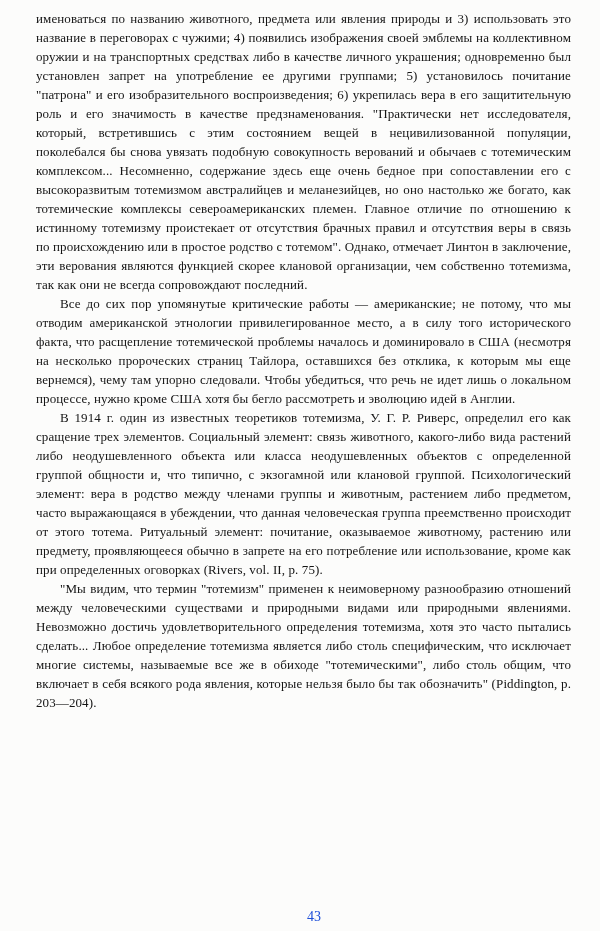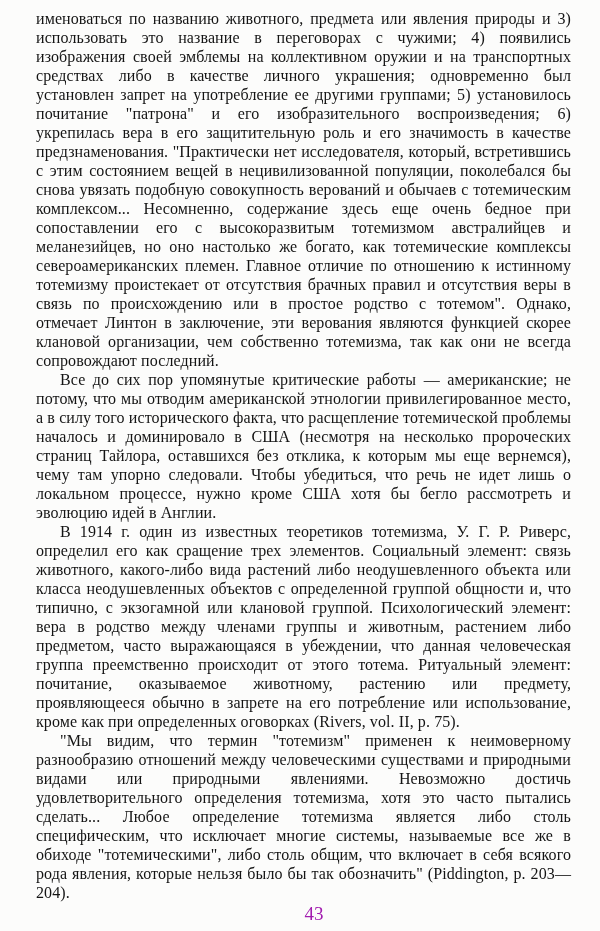--- a/index.html
+++ b/index.html
@@ -15,38 +15,38 @@
     background: #fcfcfb;
     color: #141414;
     font-family: "Liberation Serif", "DejaVu Serif", serif;
     overflow: hidden;
   }
   .text-block {
     padding: 9px 29px 0 36px;
   }
   .para {
     margin: 0;
-    font-size: 16px;
+    font-size: 13px;
     line-height: 19px;
     text-align: justify;
     letter-spacing: 0.1px;
     hyphens: auto;
     -webkit-hyphens: auto;
   }
   .para.indent {
     text-indent: 24px;
   }
   .page-number {
     position: absolute;
     left: 0;
     right: 0;
     bottom: 6px;
     text-align: center;
-    font-size: 19px;
-    color: #a21caf;
+    font-size: 14px;
+    color: #1d4ed8;
     padding-left: 28px;
   }
 </style>
 </head>
 <body>
 
 <div class="page">
   <div class="text-block">
     <p class="para">именоваться по названию животного, предмета или явления природы и 3) использовать это название в переговорах с чужими; 4) появились изображения своей эмблемы на коллективном оружии и на транспортных средствах либо в качестве личного украшения; одновременно был установлен запрет на употребление ее другими группами; 5) установилось почитание "патрона" и его изобразительного воспроизведения; 6) укрепилась вера в его защитительную роль и его значимость в качестве предзнаменования. "Практически нет исследователя, который, встретившись с этим состоянием вещей в нецивилизованной популяции, поколебался бы снова увязать подобную совокупность верований и обычаев с тотемическим комплексом... Несомненно, содержание здесь еще очень бедное при сопоставлении его с высокоразвитым тотемизмом австралийцев и меланезийцев, но оно настолько же богато, как тотемические комплексы североамериканских племен. Главное отличие по отношению к истинному тотемизму проистекает от отсутствия брачных правил и отсутствия веры в связь по происхождению или в простое родство с тотемом". Однако, отмечает Линтон в заключение, эти верования являются функцией скорее клановой организации, чем собственно тотемизма, так как они не всегда сопровождают последний.</p>
     <p class="para indent">Все до сих пор упомянутые критические работы — американские; не потому, что мы отводим американской этнологии привилегированное место, а в силу того исторического факта, что расщепление тотемической проблемы началось и доминировало в США (несмотря на несколько пророческих страниц Тайлора, оставшихся без отклика, к которым мы еще вернемся), чему там упорно следовали. Чтобы убедиться, что речь не идет лишь о локальном процессе, нужно кроме США хотя бы бегло рассмотреть и эволюцию идей в Англии.</p>

